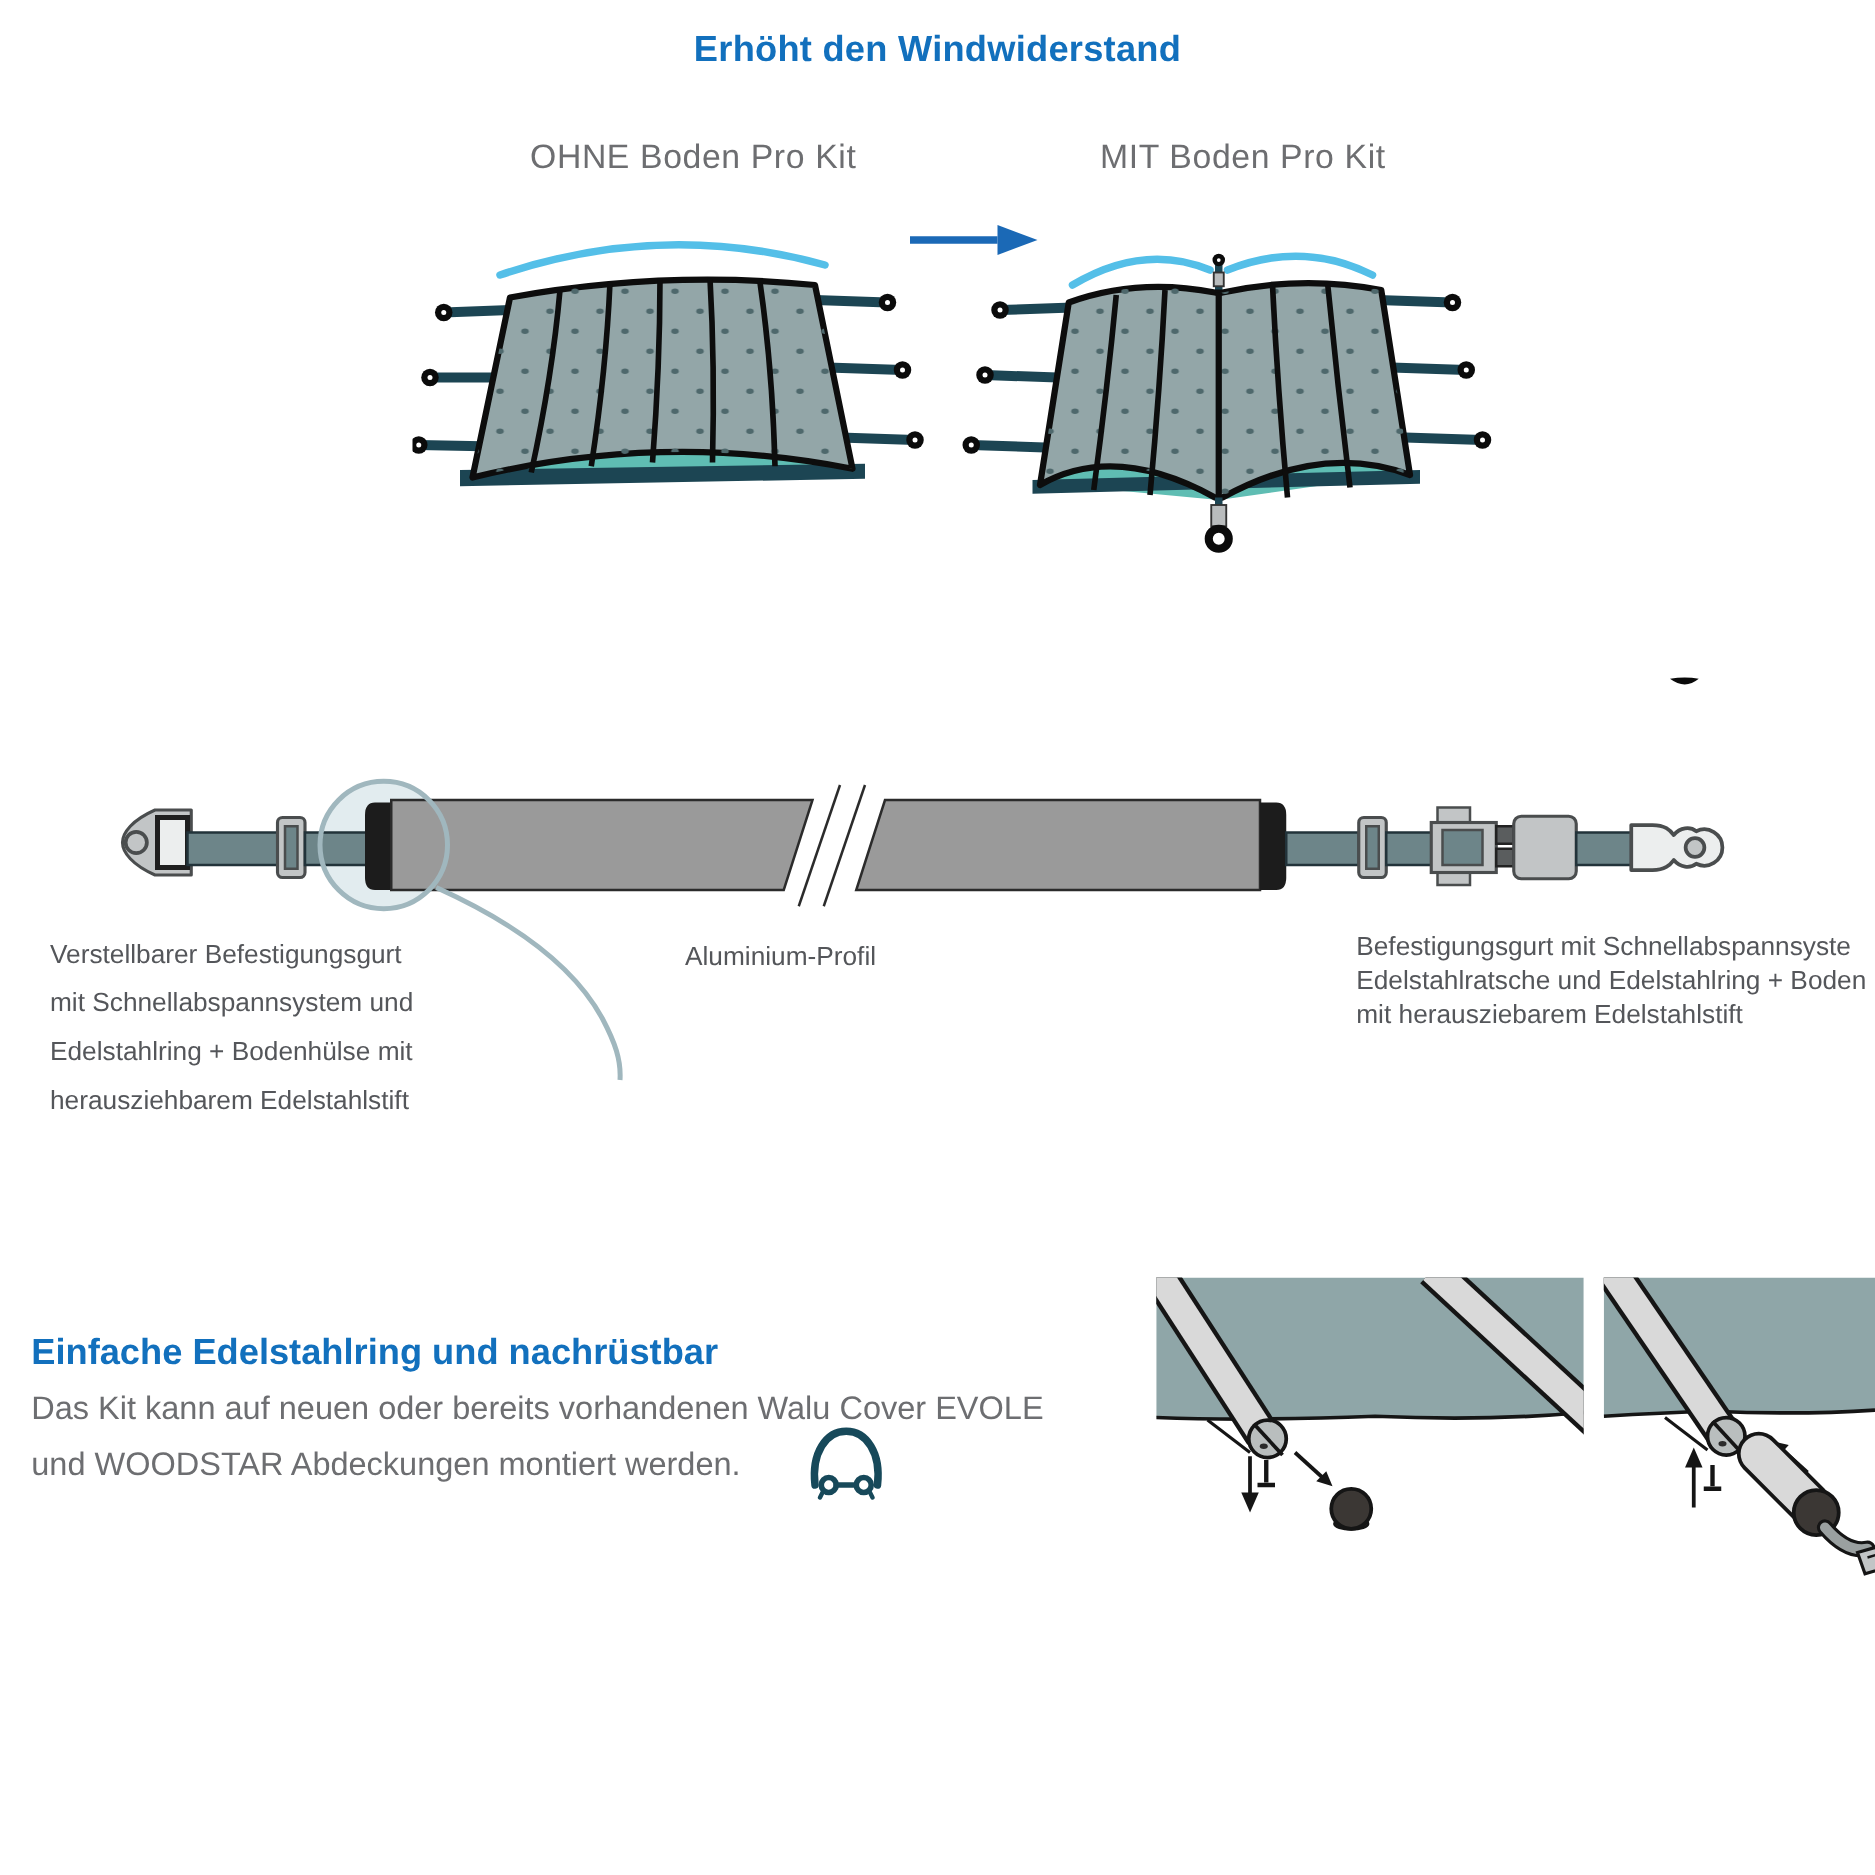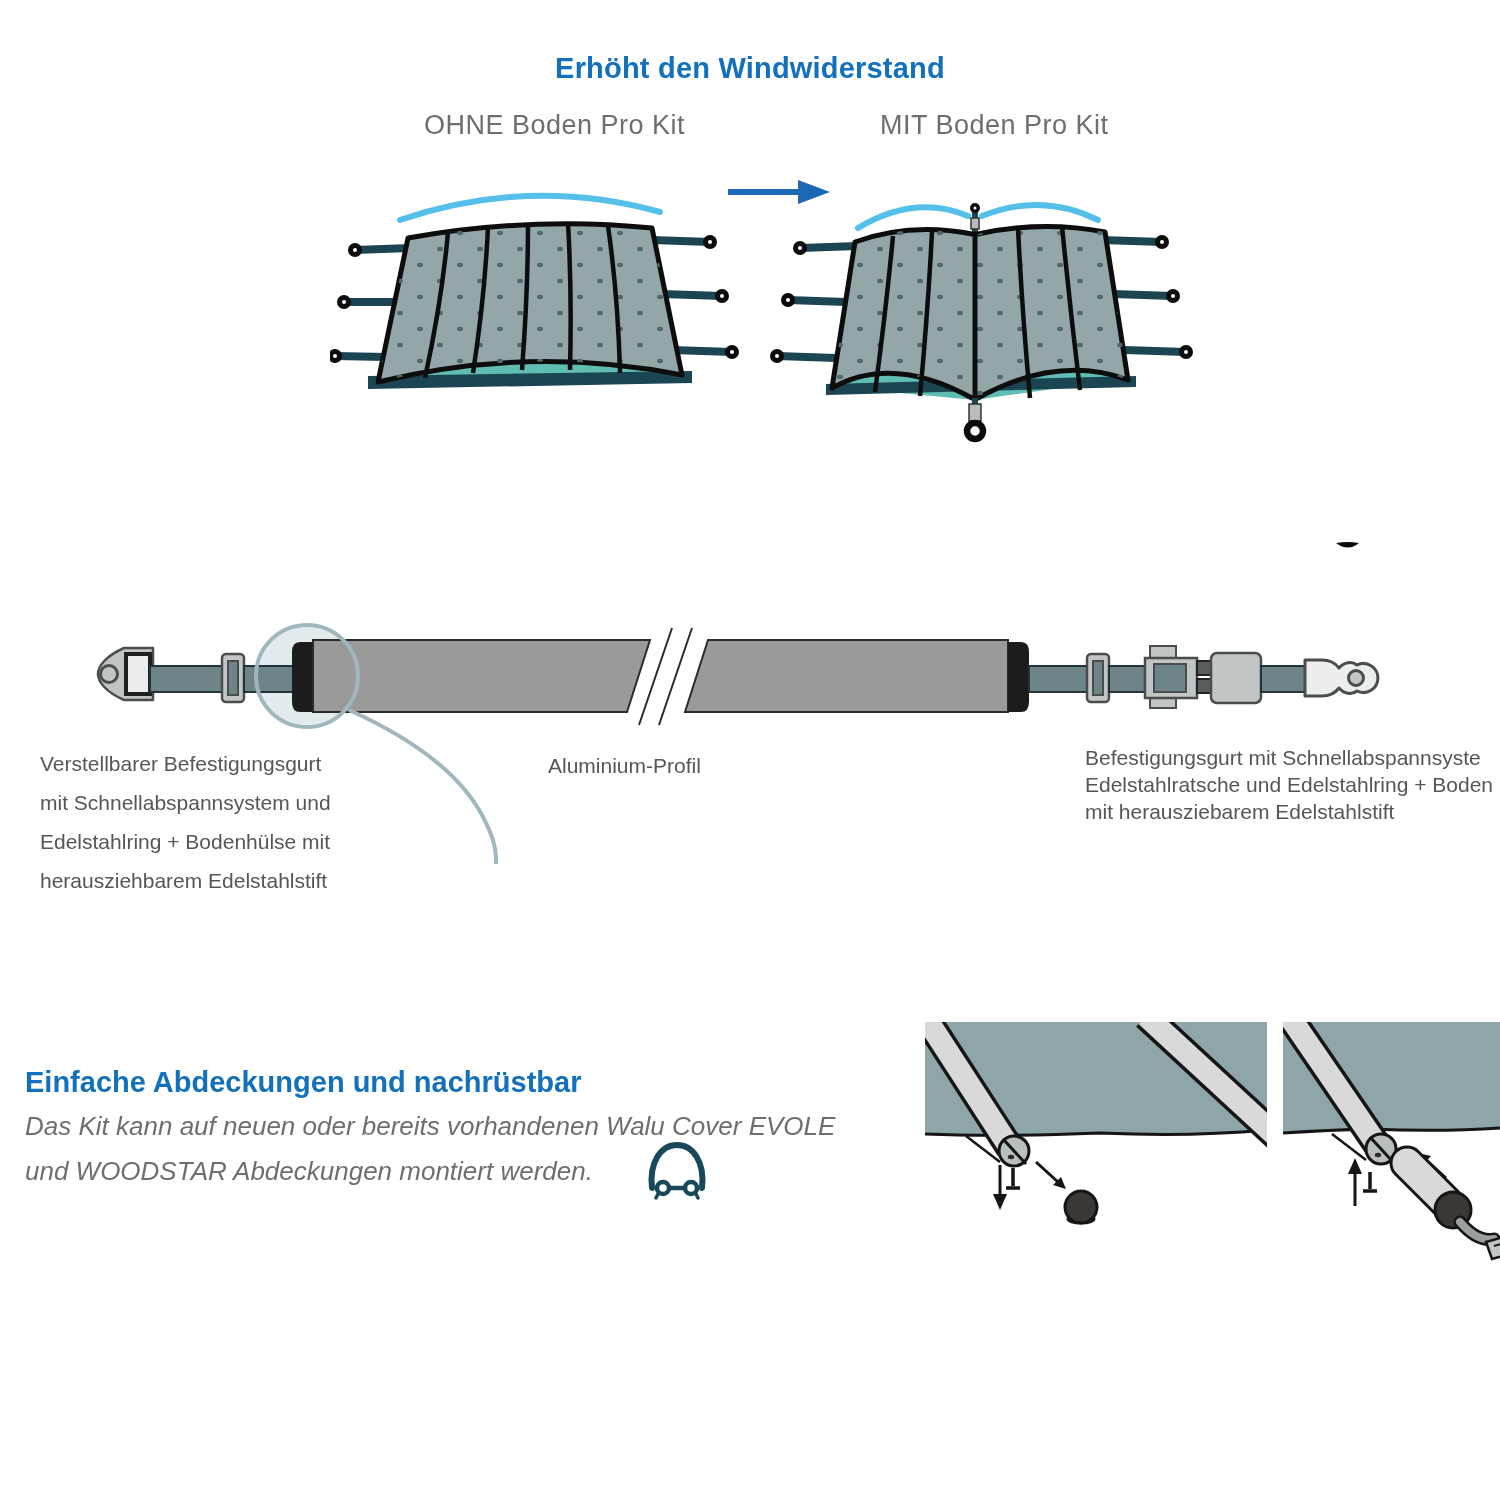--- a/index.html
+++ b/index.html
@@ -3,21 +3,21 @@
 <meta charset="utf-8">
 <style>
   html,body{margin:0;padding:0;}
   body{
     width:1500px;height:1500px;position:relative;overflow:hidden;
     background:#ffffff;
     font-family:"Liberation Sans", sans-serif;
   }
   .abs{position:absolute;}
   .page-title{
-    left:0;top:52px;width:1500px;text-align:center;
+    left:0;top:24px;width:1500px;text-align:center;
     font-size:29px;font-weight:800;color:var(--c-accent);
     letter-spacing:0.2px;
   }
   .variant-label{
     top:110px;font-size:27px;font-weight:400;color:var(--c-body-gray);
     letter-spacing:0.5px;white-space:pre;
   }
   .variant-label.ohne{left:424px;}
   .variant-label.mit{left:880px;}
   .mid-label{
@@ -26,21 +26,20 @@
   }
   .mid-label.left{left:40px;top:744px;}
   .mid-label.center{left:548px;top:746px;}
   .mid-label.right{left:1085px;top:744px;width:470px;line-height:27px;}
   .install-heading{
     left:25px;top:1066px;font-size:29px;font-weight:800;color:var(--c-accent);
   }
   .install-body{
     left:25px;top:1104px;font-size:26px;line-height:45px;color:var(--c-body-gray);
     white-space:pre;
-    font-style:italic;
   }
   svg{display:block;}
   
   .f-cover{fill:var(--c-cover-fill);}
   .s-edge{stroke:var(--c-cover-edge);}
   .f-edge{fill:var(--c-cover-edge);}
   .f-water{fill:var(--c-water);}
   .s-wind{stroke:var(--c-wind-arc);fill:none;stroke-width:6;stroke-linecap:round;}
   .f-arrow{fill:var(--c-arrow-blue);}
   .s-arrow{stroke:var(--c-arrow-blue);}
@@ -223,21 +222,21 @@
 
 <div class="abs mid-label left">Verstellbarer Befestigungsgurt
 mit Schnellabspannsystem und
 Edelstahlring + Bodenhülse mit
 herausziehbarem Edelstahlstift</div>
 <div class="abs mid-label center">Aluminium-Profil</div>
 <div class="abs mid-label right">Befestigungsgurt mit Schnellabspannsyste
 Edelstahlratsche und Edelstahlring + Boden
 mit herausziebarem Edelstahlstift</div>
 
-<div class="abs install-heading">Einfache Abdeckungen und nachrüstbar</div>
+<div class="abs install-heading">Einfache Edelstahlring und nachrüstbar</div>
 <div class="abs install-body">Das Kit kann auf neuen oder bereits vorhandenen Walu Cover EVOLE
 und WOODSTAR Abdeckungen montiert werden.</div>
 
 <svg class="abs" style="left:645px;top:1136px;" width="64" height="64" viewBox="0 0 64 64">
   <path class="s-icon" stroke-width="6" d="M 7,52 C 4,26 16,9 32,9 C 48,9 60,26 57,52"></path>
   <circle class="s-icon" cx="18" cy="52" r="6" stroke-width="4.5"></circle>
   <circle class="s-icon" cx="46" cy="52" r="6" stroke-width="4.5"></circle>
   <line class="s-icon" x1="24" y1="52" x2="40" y2="52" stroke-width="4.5"></line>
   <line class="s-icon" x1="13" y1="58" x2="11" y2="62" stroke-width="3.5"></line>
   <line class="s-icon" x1="51" y1="58" x2="53" y2="62" stroke-width="3.5"></line>

